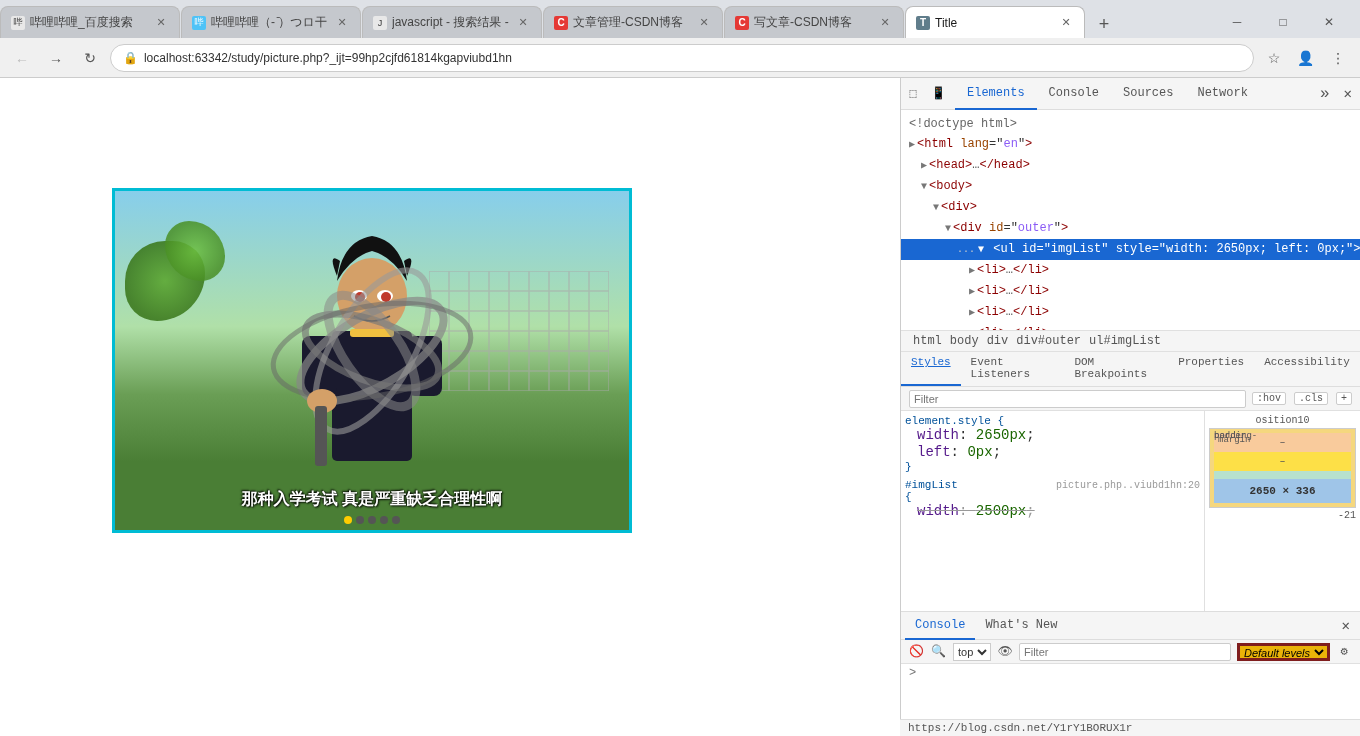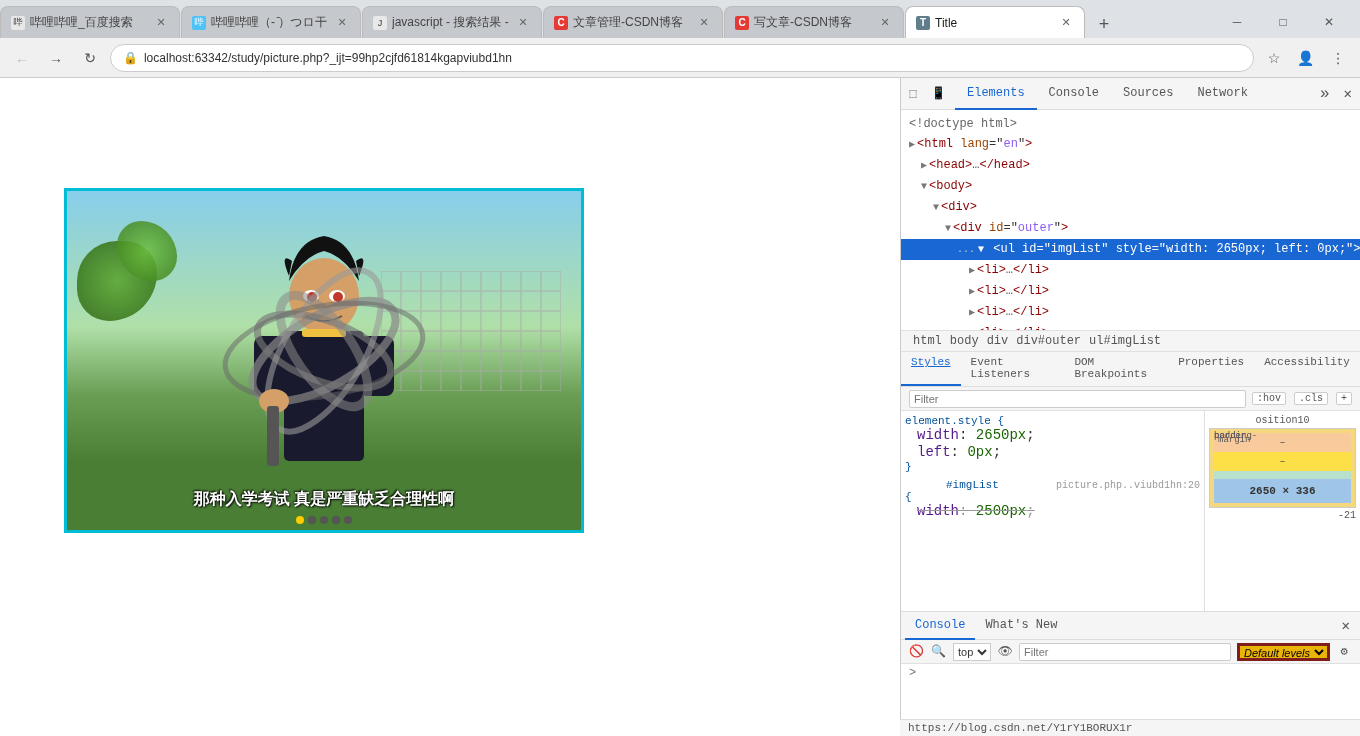--- a/index.html
+++ b/index.html
@@ -180,21 +180,21 @@
       <div class="nav-icon-btn">☆</div>
       <div class="nav-icon-btn">👤</div>
       <div class="nav-icon-btn">⋮</div>
     </div>
   </div>
 
   <div class="content-area">
 
     <div class="webpage">
       
-      <div class="anime-container" style="margin-left: 64px; margin-top: 110px;">
+      <div class="anime-container" style="margin-left: 112px; margin-top: 110px;">
         
         <div style="position:absolute; top:0; left:0; width:100%; height:100%; background: linear-gradient(to bottom, #87ceeb 0%, #b0e0a8 40%, #6a9e55 60%, #4a7e35 80%); overflow:hidden;">
 
           <div style="position:absolute; top:80px; right:20px; width:180px; height:120px; opacity:0.6;">
             <svg width="180" height="120" viewBox="0 0 180 120">
 
               <line x1="0" y1="0" x2="180" y2="0" stroke="#aaa" stroke-width="1.5"></line>
               <line x1="0" y1="20" x2="180" y2="20" stroke="#aaa" stroke-width="1.5"></line>
               <line x1="0" y1="40" x2="180" y2="40" stroke="#aaa" stroke-width="1.5"></line>
               <line x1="0" y1="60" x2="180" y2="60" stroke="#aaa" stroke-width="1.5"></line>
@@ -333,21 +333,21 @@
             <div class="prop-line">
               <span class="style-prop"><span class="prop-name">width</span>: <span class="prop-value">2650px</span>;</span>
             </div>
             <div class="prop-line">
               <span class="style-prop"><span class="prop-name">left</span>: <span class="prop-value">0px</span>;</span>
             </div>
             <div class="style-selector">}</div>
           </div>
 
           <div class="style-rule">
-            <div style="display:flex; justify-content:space-between; align-items:flex-end;margin-left:41px;">
+            <div style="display:flex; justify-content:space-between; align-items:flex-end;">
               <span class="style-selector">#imgList</span>
               <span class="prop-source">picture.php..viubd1hn:20</span>
             </div>
             <div class="style-selector">{</div>
             <div class="prop-line">
               <span class="style-prop"><span style="text-decoration:line-through; color:#999;"><span class="prop-name">width</span>: <span class="prop-value">2500px</span>;</span></span>
             </div>
           </div>
         </div>
 

